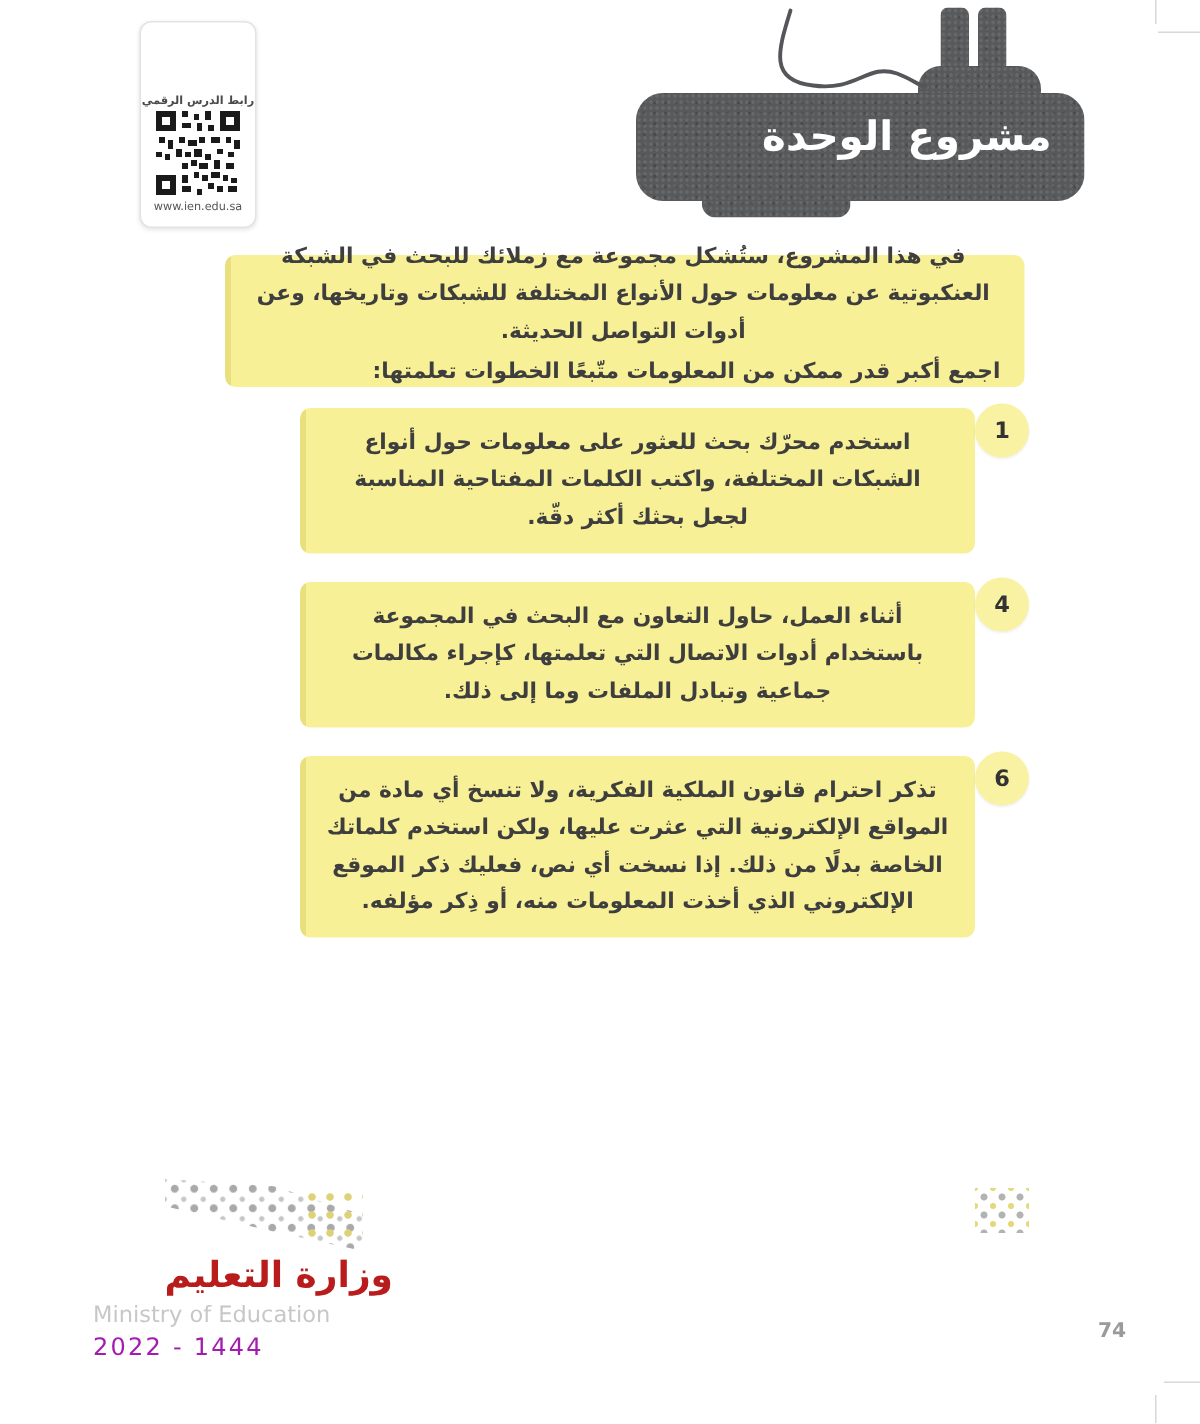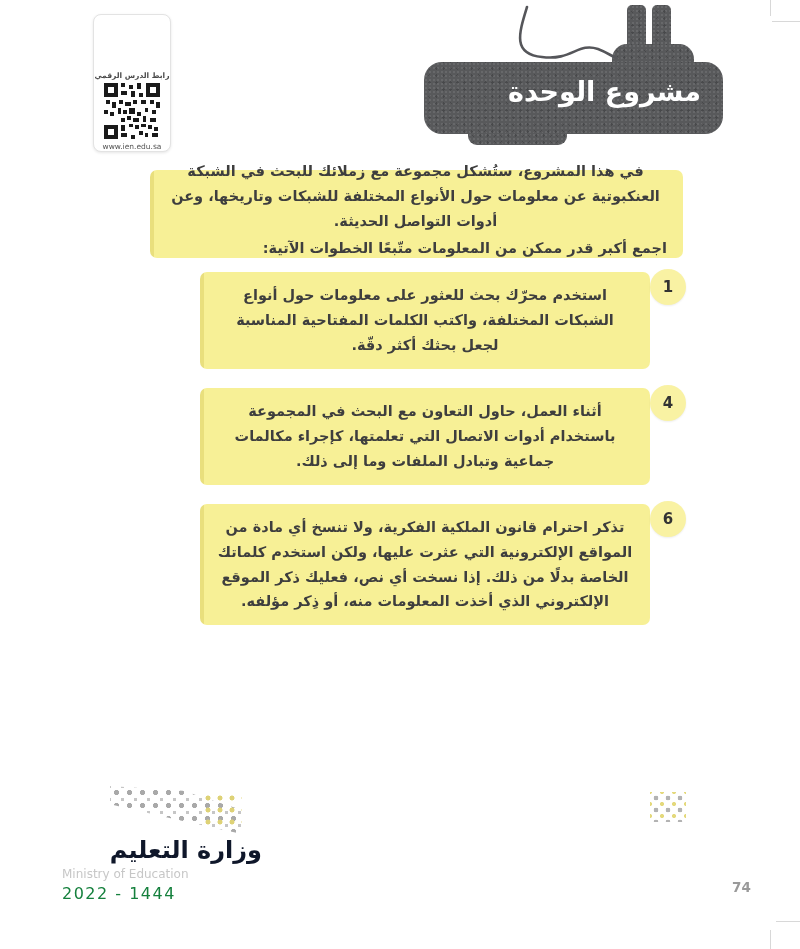--- a/index.html
+++ b/index.html
@@ -15,21 +15,21 @@
   .trim-tr-v{left:770px;top:0;height:16px;width:0;border-left:1px solid #d8d8d8;}
   .trim-tr-h{left:772px;top:21px;width:28px;height:0;border-top:1px solid #d8d8d8;}
   .trim-br-h{left:776px;top:921px;width:24px;height:0;border-top:1px solid #d8d8d8;}
   .trim-br-v{left:770px;top:930px;height:19px;width:0;border-left:1px solid #d8d8d8;}
 
   
   .qr-card{
     left:93px;top:14px;width:78px;height:138px;background:#fff;
     border:1px solid #e3e3e3;border-radius:8px;
     box-shadow:0 1px 3px rgba(0,0,0,.10);
-    display:flex;flex-direction:column;align-items:center;justify-content:flex-end;
+    display:flex;flex-direction:column;align-items:center;justify-content:center;
     padding-top:38px;box-sizing:border-box;
   }
   .qr-label{font-size:7.5px;color:#4a4a4a;font-weight:700;margin-bottom:3px;white-space:nowrap;}
   .qr-url{font-size:7.5px;color:#555;margin-top:3px;}
   .qr-svg{width:56px;height:56px;}
 
   
   .bannerpiece{
     background-color:#58595b;
     background-image:
@@ -102,23 +102,23 @@
     left:650px;top:792px;width:36px;height:30px;
     background-image:
       radial-gradient(#b3b3b3 2.1px,transparent 2.6px),
       radial-gradient(#e4d97c 1.8px,transparent 2.3px);
     background-size:12px 12px,12px 12px;
     background-position:0 0,6px 6px;
   }
 
   
   .footer{left:62px;top:836px;width:200px;color:#bdbdbd;}
-  .logo-ar{font-size:24px;font-weight:700;color:#0f172a;direction:rtl;letter-spacing:1px;}
-  .logo-en{font-size:12px;color:#c7c7c7;margin-top:3px;}
-  .logo-years{font-size:16px;color:#15803d;margin-top:3px;letter-spacing:1.5px;}
+  .logo-ar{font-size:24px;font-weight:700;color:#b91c1c;direction:rtl;letter-spacing:1px;}
+  .logo-en{font-size:15px;color:#c7c7c7;margin-top:3px;}
+  .logo-years{font-size:16px;color:#a21caf;margin-top:3px;letter-spacing:1.5px;}
   .page-num{left:732px;top:879px;font-size:13.5px;font-weight:700;color:#9a9a9a;text-align:center;}
 </style>
 </head>
 <body>
 
 <div class="trim trim-tr-v"></div>
 <div class="trim trim-tr-h"></div>
 <div class="trim trim-br-h"></div>
 <div class="trim trim-br-v"></div>
 
@@ -179,21 +179,21 @@
 <div class="abs bannerpiece tab"></div>
 <svg class="abs wire" viewBox="0 0 140 70">
   <path d="M29,7 C21,33 14,54 44,57 C74,61 80,42 100,49 C108,52 112,55 118,58" fill="none" stroke="#55565a" stroke-width="2.6" stroke-linecap="round"></path>
 </svg>
 <div class="abs bannerpiece banner-main">
   <div class="banner-title">مشروع الوحدة</div>
 </div>
 
 <div class="abs yellow intro">
   <p class="p1">في هذا المشروع، ستُشكل مجموعة مع زملائك للبحث في الشبكة العنكبوتية عن معلومات حول الأنواع المختلفة للشبكات وتاريخها، وعن أدوات التواصل الحديثة.</p>
-  <p class="p2">اجمع أكبر قدر ممكن من المعلومات متّبعًا الخطوات الآتية:</p>
+  <p class="p2">اجمع أكبر قدر ممكن من المعلومات متّبعًا الخطوات تعلمتها:</p>
 </div>
 
 <div class="abs steps">
   <div class="step-row">
     <div class="yellow step-block">استخدم محرّك بحث للعثور على معلومات حول أنواع الشبكات المختلفة، واكتب الكلمات المفتاحية المناسبة لجعل بحثك أكثر دقّة.</div>
     <div class="step-badge">
       <span>1</span>
     </div>
   </div>
 

